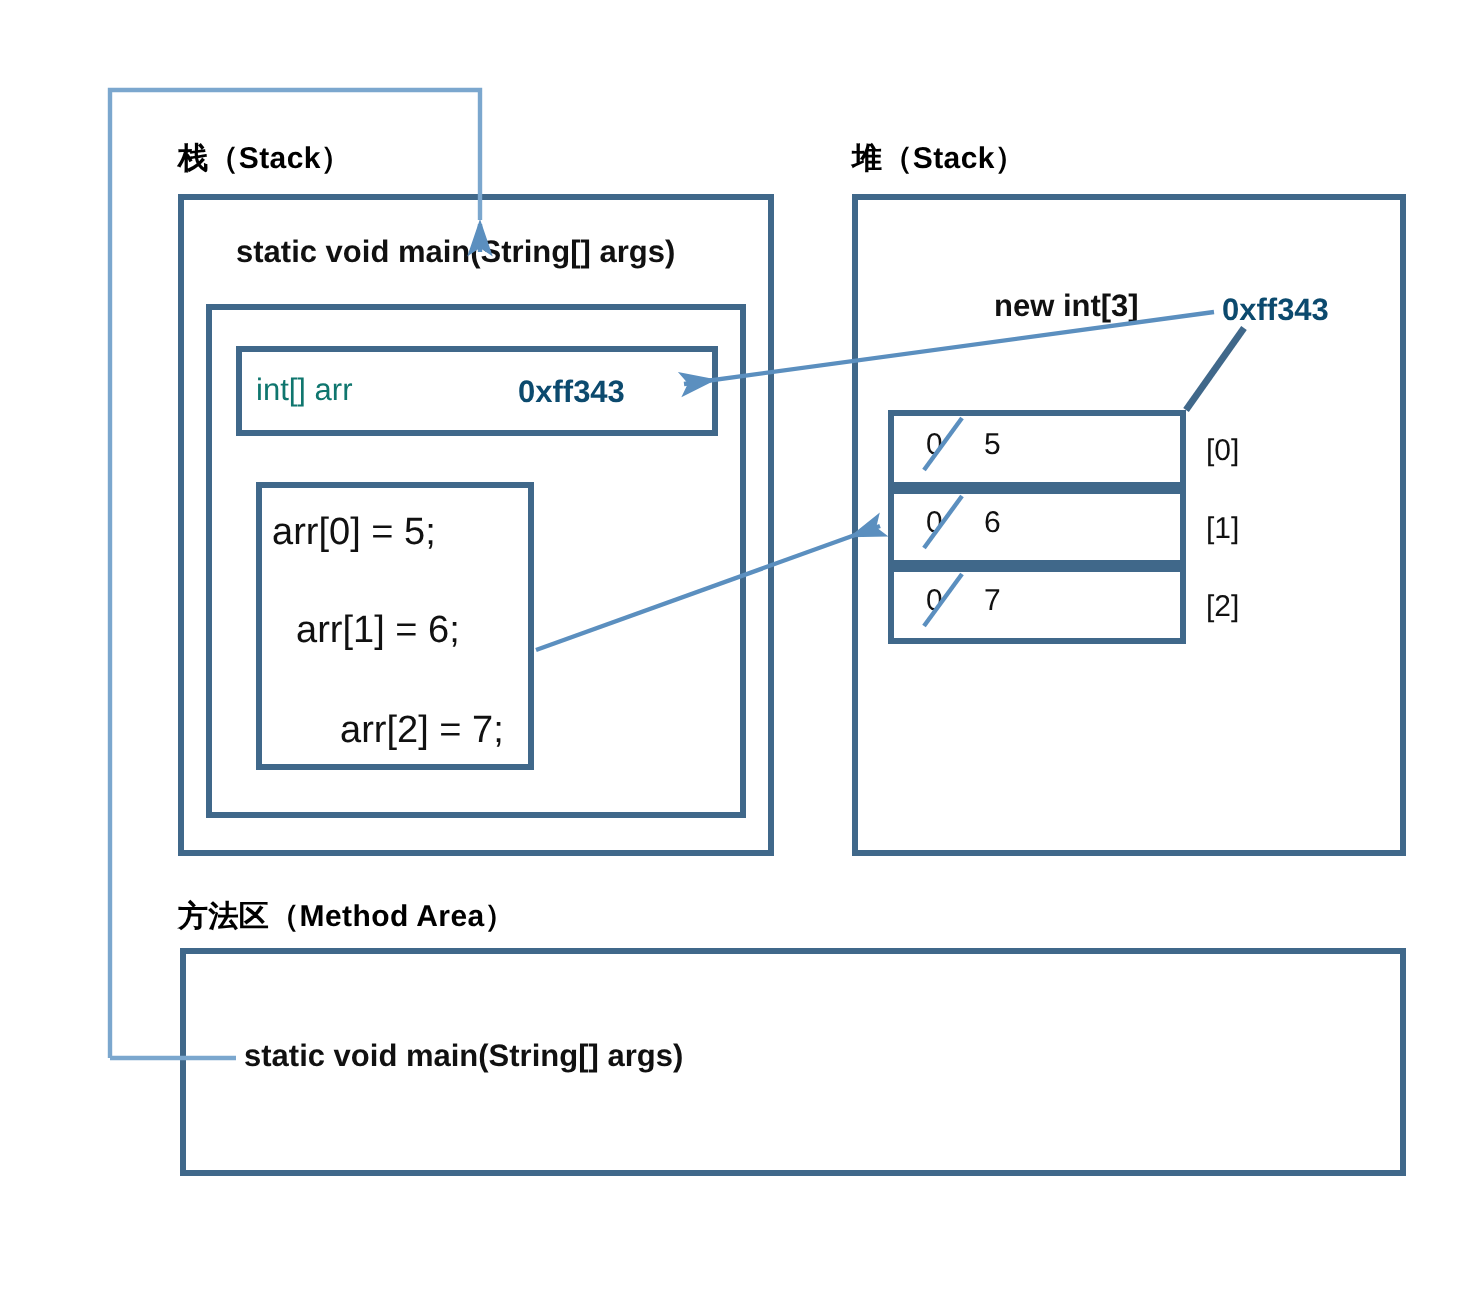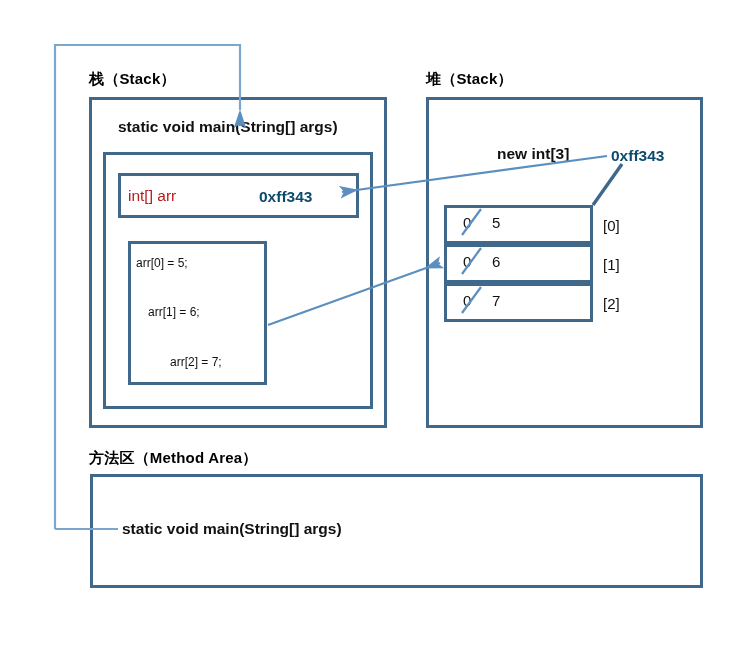--- a/index.html
+++ b/index.html
@@ -46,21 +46,21 @@
   .plain-text {
     position: absolute;
     font-size: 15.5px;
     color: #111111;
     white-space: nowrap;
     font-weight: bold;
   }
   .mono-label {
     position: absolute;
     font-size: 15.5px;
-    color: #b91c1c;
+    color: #0f766e;
     white-space: nowrap;
   }
   .bold-addr {
     position: absolute;
     font-size: 15.5px;
     font-weight: bold;
     color: #0c4a6e;
     white-space: nowrap;
   }
   .cell-old {
@@ -73,21 +73,21 @@
     font-size: 15px;
     color: #111111;
   }
   .cell-index {
     position: absolute;
     font-size: 15px;
     color: #111111;
   }
   .code-line {
     position: absolute;
-    font-size: 12px;
+    font-size: 19px;
     color: #111111;
     white-space: nowrap;
   }
 </style>
 </head>
 <body>
 
 <div id="canvas">
 
   <div class="region-title" style="left:89px; top:70px;">栈（Stack）</div>

